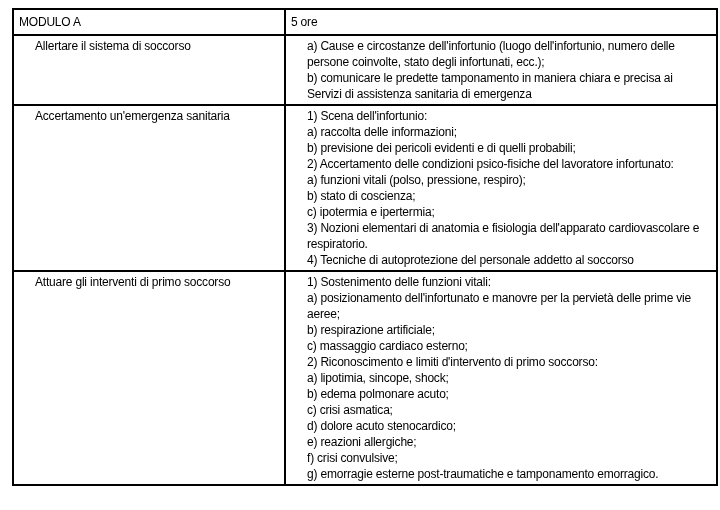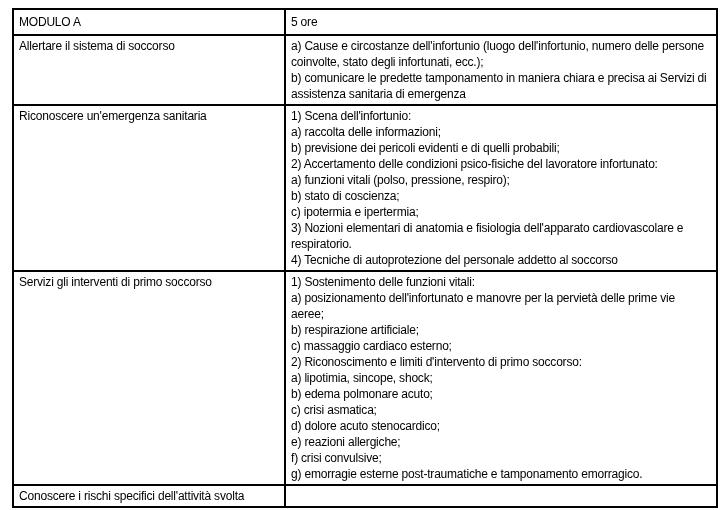--- a/index.html
+++ b/index.html
@@ -35,21 +35,21 @@
     font-size: 12px;
     line-height: 16px;
     letter-spacing: -0.2px;
     overflow: hidden;
   }
   table.module-table th {
     padding: 4px 4px 4px 5px;
     height: 16px;
   }
   table.module-table td {
-    padding: 2px 6px 2px 5px;
+    padding: 2px 6px 2px 21px;
   }
   td.contents-cell {
     white-space: pre-line;
   }
   td.objective-cell {
     padding-right: 4px;
   }
   tr.row-empty td {
     height: 16px;
   }
@@ -67,45 +67,41 @@
         <tr>
       <th>MODULO A</th>
       <th>5 ore</th>
     </tr>
     <tr>
       <td class="objective-cell">Allertare il sistema di soccorso</td>
       <td class="contents-cell">a) Cause e circostanze dell'infortunio (luogo dell'infortunio, numero delle persone coinvolte, stato degli infortunati, ecc.);
 b) comunicare le predette tamponamento in maniera chiara e precisa ai Servizi di assistenza sanitaria di emergenza</td>
     </tr>
     <tr>
-      <td class="objective-cell">Riconoscere un'emergenza sanitaria</td>
+      <td class="objective-cell">Accertamento un'emergenza sanitaria</td>
       <td class="contents-cell">1) Scena dell'infortunio:
 a) raccolta delle informazioni;
 b) previsione dei pericoli evidenti e di quelli probabili;
 2) Accertamento delle condizioni psico-fisiche del lavoratore infortunato:
 a) funzioni vitali (polso, pressione, respiro);
 b) stato di coscienza;
 c) ipotermia e ipertermia;
 3) Nozioni elementari di anatomia e fisiologia dell'apparato cardiovascolare e respiratorio.
 4) Tecniche di autoprotezione del personale addetto al soccorso</td>
     </tr>
     <tr>
-      <td class="objective-cell">Servizi gli interventi di primo soccorso</td>
+      <td class="objective-cell">Attuare gli interventi di primo soccorso</td>
       <td class="contents-cell">1) Sostenimento delle funzioni vitali:
 a) posizionamento dell'infortunato e manovre per la pervietà delle prime vie aeree;
 b) respirazione artificiale;
 c) massaggio cardiaco esterno;
 2) Riconoscimento e limiti d'intervento di primo soccorso:
 a) lipotimia, sincope, shock;
 b) edema polmonare acuto;
 c) crisi asmatica;
 d) dolore acuto stenocardico;
 e) reazioni allergiche;
 f) crisi convulsive;
 g) emorragie esterne post-traumatiche e tamponamento emorragico.</td>
     </tr>
-    <tr class="row-empty">
-      <td class="objective-cell">Conoscere i rischi specifici dell'attività svolta</td>
-      <td class="contents-cell"></td>
-    </tr>
   </tbody>
     </table>
 </div>
 
 </body></html>

